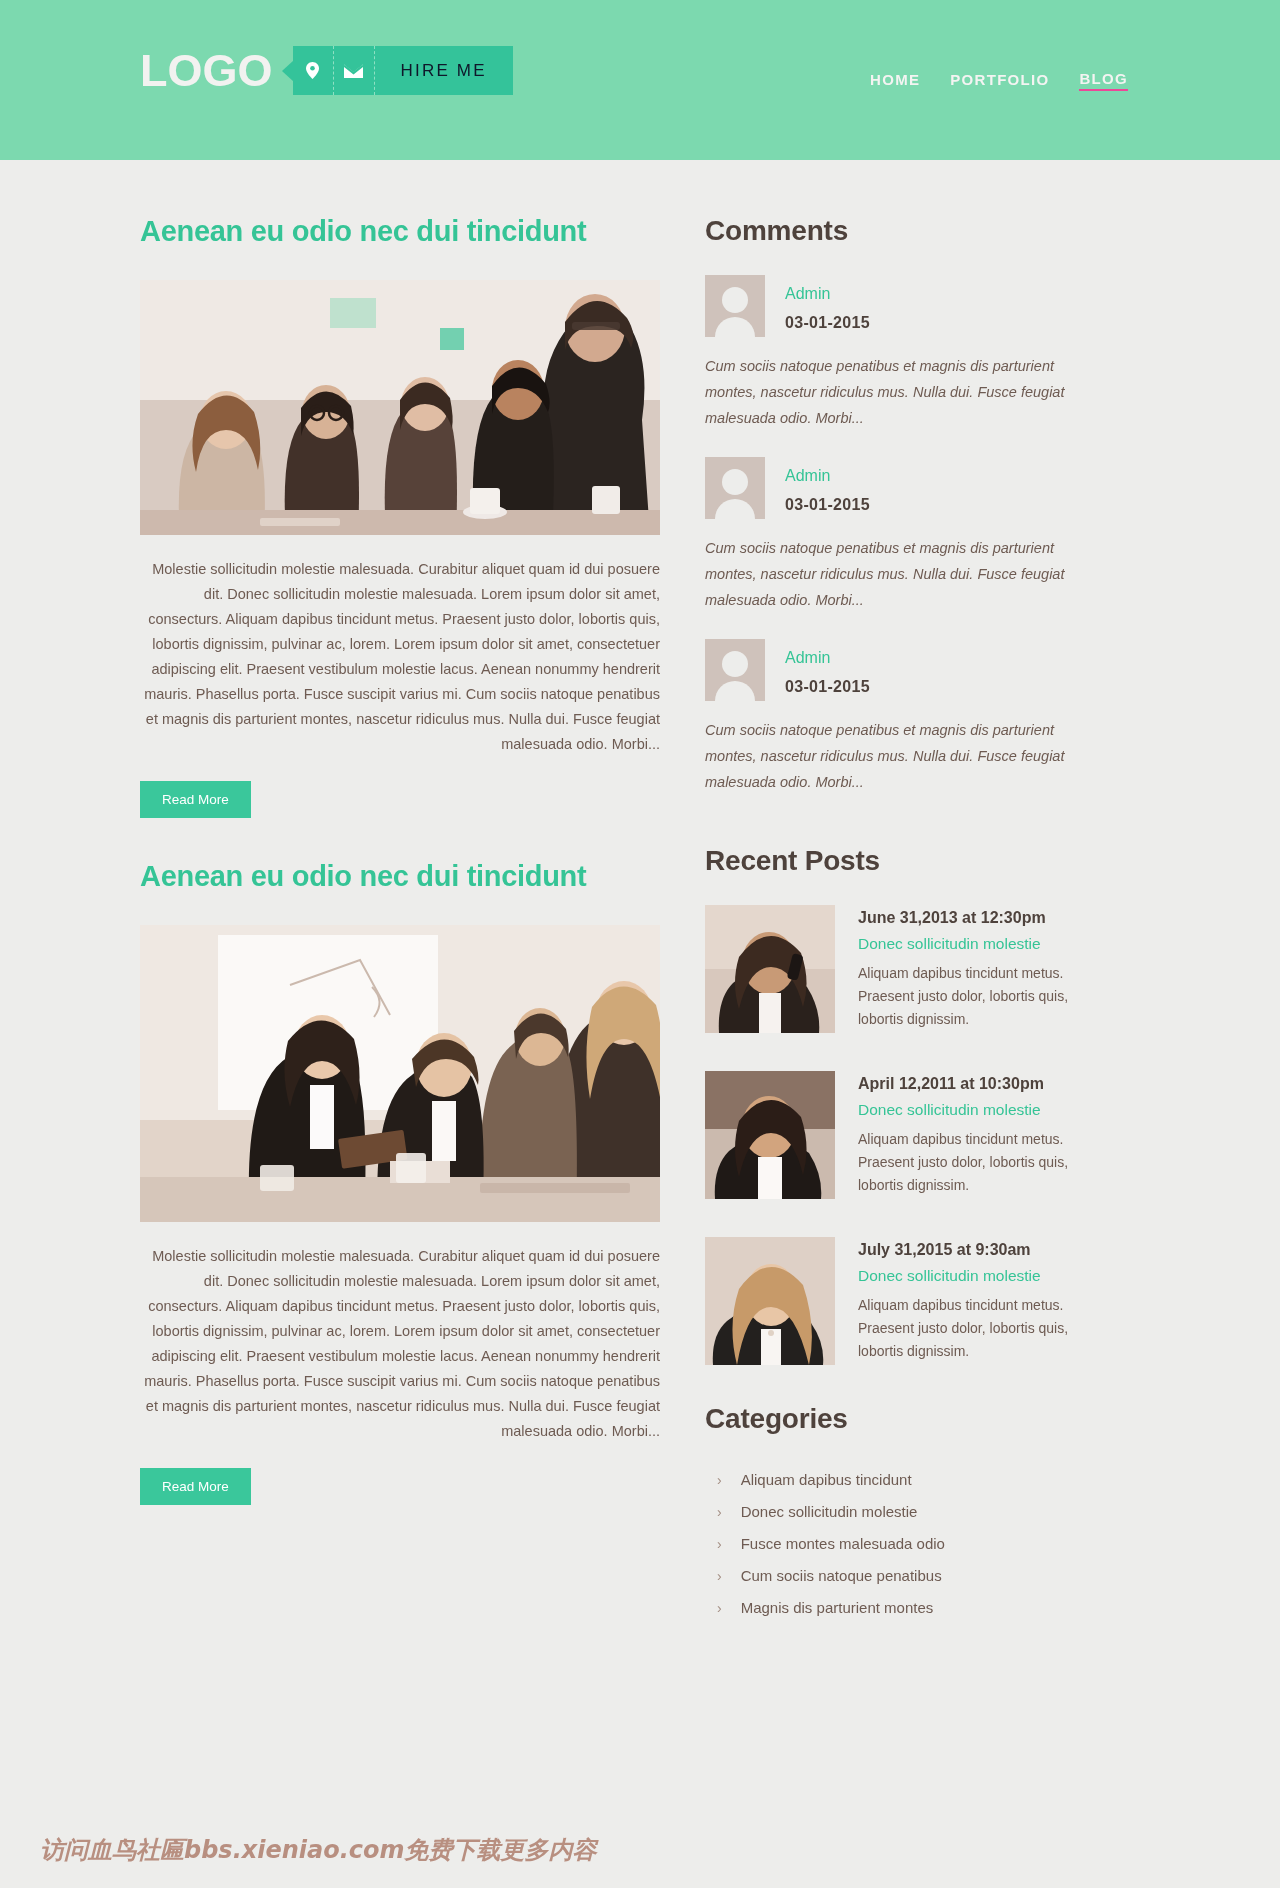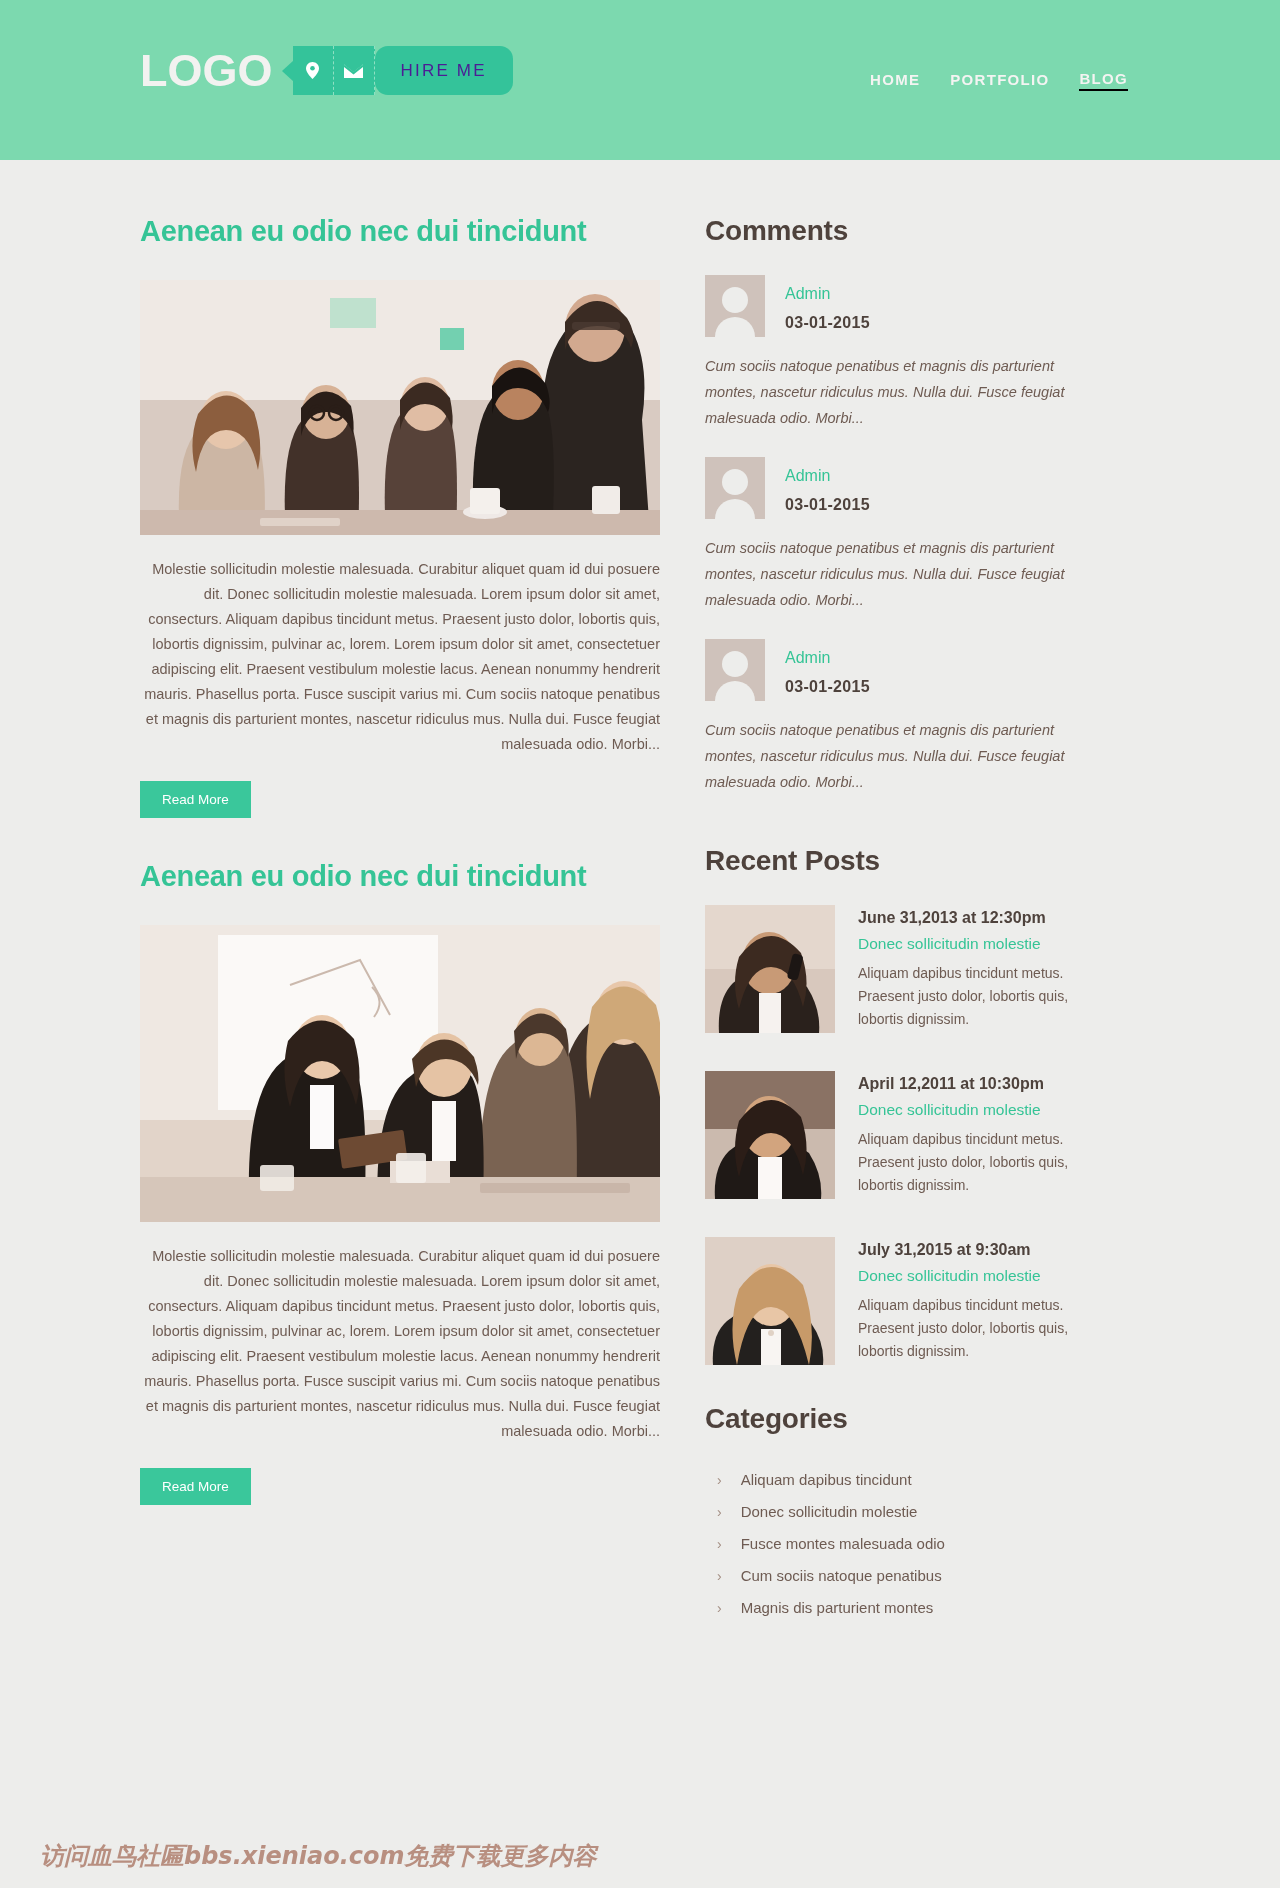--- a/index.html
+++ b/index.html
@@ -60,44 +60,43 @@
     display: flex;
     align-items: center;
     justify-content: center;
     color: #fff;
   }
   .hire-icon { width: 41px; border-right: 1px dashed #8fe0c3; }
   .hire-label {
     padding: 0 26px;
     font-size: 17px;
     letter-spacing: 2.2px;
-    color: #4c1d95;
+    color: #0f172a;
     font-weight: normal;
-    border-radius: 13px;
   }
   .pin-icon svg, .mail-icon svg { display: block; }
 
   .main-nav {
     position: absolute;
     right: 12px;
     top: 70px;
     display: flex;
     gap: 30px;
     align-items: center;
   }
   .nav-link {
     color: #f4f4f2;
     font-size: 15px;
     font-weight: bold;
     letter-spacing: 1.3px;
     text-decoration: none;
     cursor: pointer;
     padding-bottom: 2px;
   }
-  .nav-link.active { border-bottom: 2px solid #000000; }
+  .nav-link.active { border-bottom: 2px solid #ec4899; }
 
   
   .page-wrap {
     width: 1000px;
     margin: 0 auto;
     display: flex;
     gap: 45px;
     padding-top: 55px;
     position: relative;
   }
@@ -240,21 +239,21 @@
   }
   .cat-chevron { color: #a48f84; font-size: 14px; }
 
   
   .photo { position: absolute; inset: 0; }
 
   
   .watermark {
     position: absolute;
     left: 40px;
-    bottom: 16px;
+    bottom: 22px;
     font-size: 24px;
     font-weight: bold;
     font-style: italic;
     color: #b88f80;
     letter-spacing: 0px;
     white-space: nowrap;
     font-family: "DejaVu Sans", sans-serif;
   }
 </style>
 </head>

